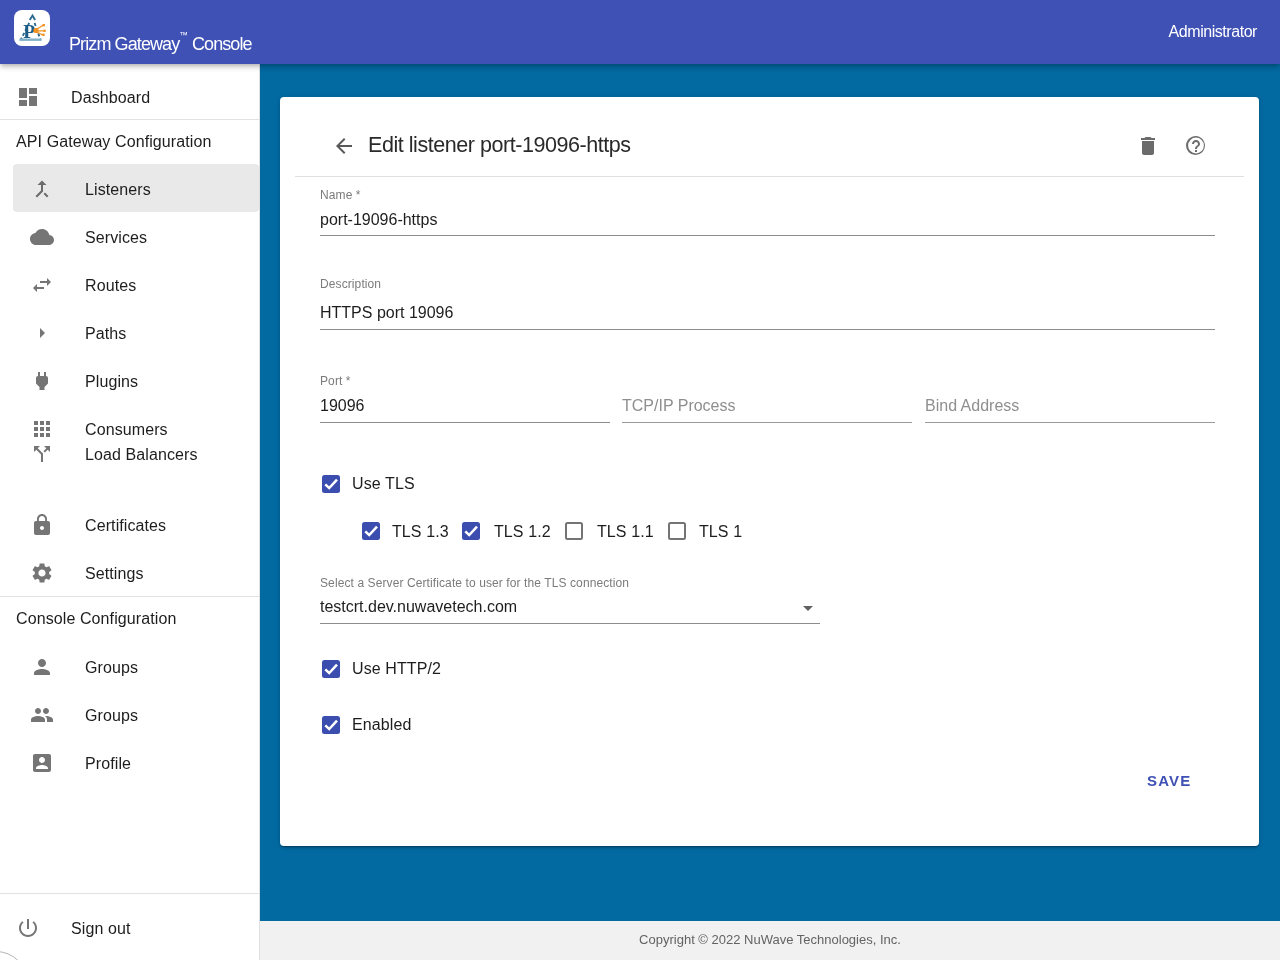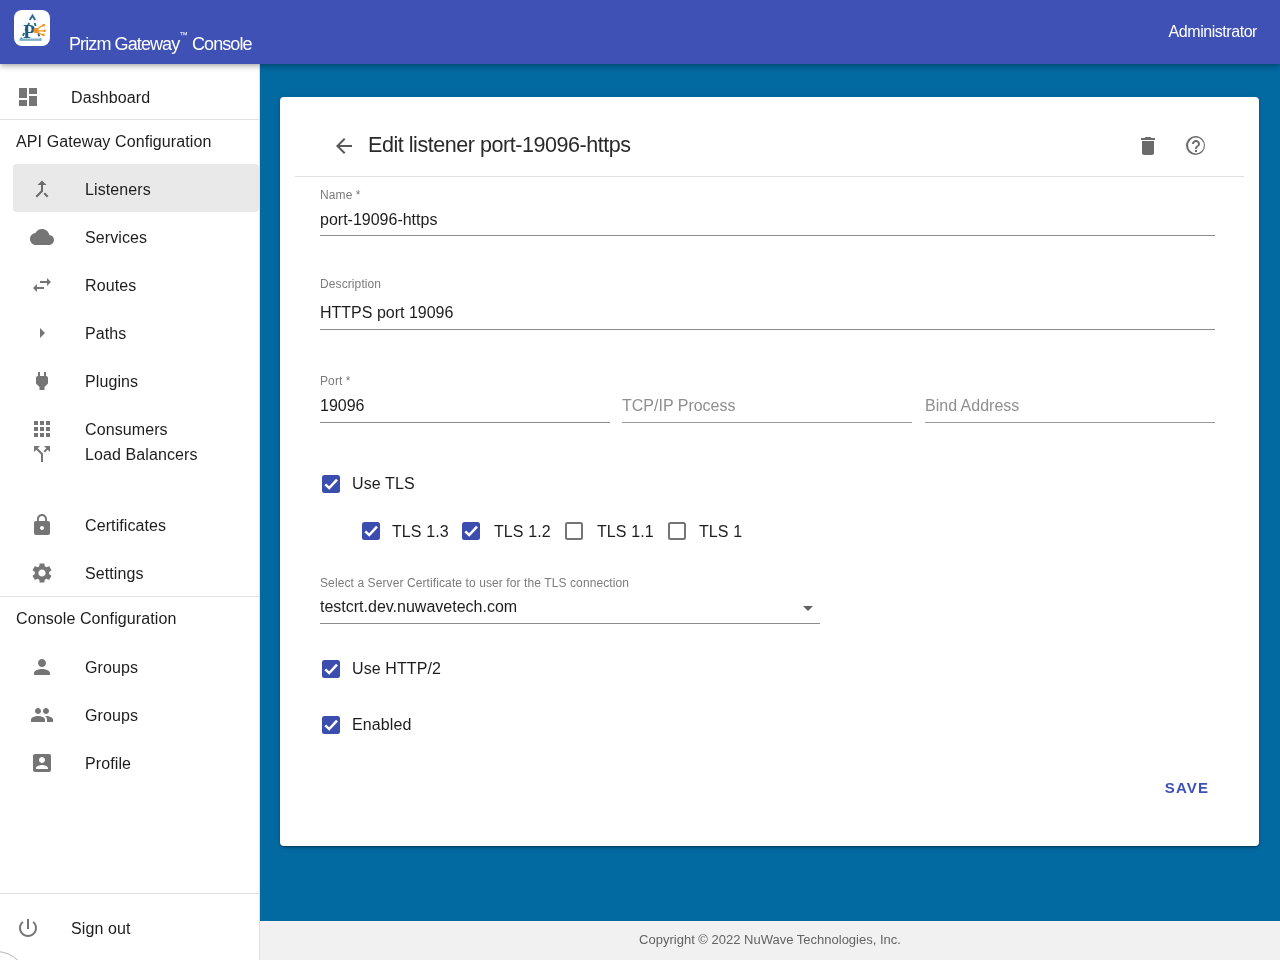--- a/index.html
+++ b/index.html
@@ -47,22 +47,22 @@
   .fvalue { position:absolute; font-size:16px; color:#1d1d1d; height:20px; line-height:20px; letter-spacing:0; }
   .fplace { position:absolute; font-size:16px; color:#8f8f8f; height:20px; line-height:20px; letter-spacing:0;text-align:right; }
   .uline  { position:absolute; height:1.4px; background:#8d8d8d; }
   .uline2 { position:absolute; height:1.2px; background:#9a9a9a; }
 
   .cb { position:absolute; width:18px; height:18px; border-radius:2.5px; background:#3c4db0; }
   .cb svg { position:absolute; left:0; top:0; }
   .cb-off { position:absolute; width:18px; height:18px; border-radius:2.5px; border:2px solid #747474; background:#fff; }
   .cblabel { position:absolute; font-size:16px; color:#1d1d1d; height:20px; line-height:20px; letter-spacing:.1px; }
 
-  #save { position:absolute; left:867px; top:673px; width:80px; height:21px; line-height:21px; text-align:center;
-          color:#3f51b5; font-size:15px; font-weight:bold; letter-spacing:1.2px;margin-top:7px; }
+  #save { position:absolute; left:867px; top:673px; width:80px; height:21px; line-height:21px; 
+          color:#3f51b5; font-size:15px; font-weight:bold; letter-spacing:1.2px; }
   #cornerarc { position:absolute; left:-36px; top:951px; width:64px; height:64px; border-radius:50%;
                border:1px solid #b5b5b5; background:transparent; z-index:25; }
 </style>
 </head>
 <body>
 
 <div id="main">
   <div id="card">
 
     <svg class="abs" style="left:52px; top:36.5px" width="24" height="24" viewBox="0 0 24 24" fill="#595959">

